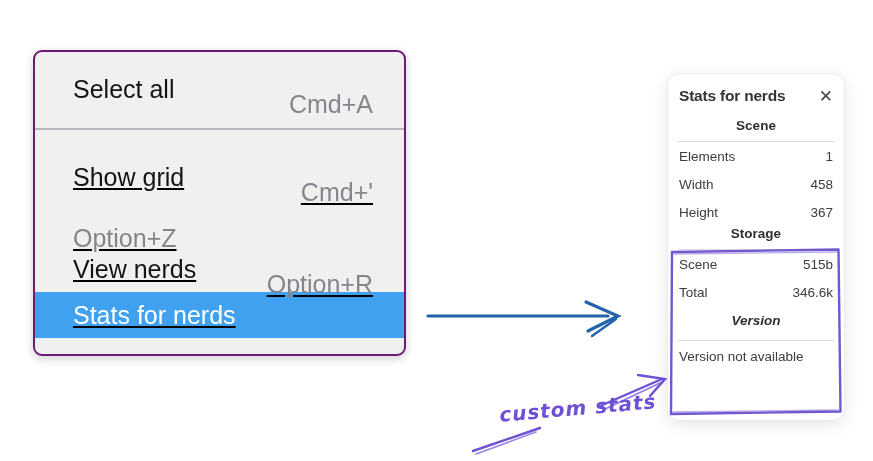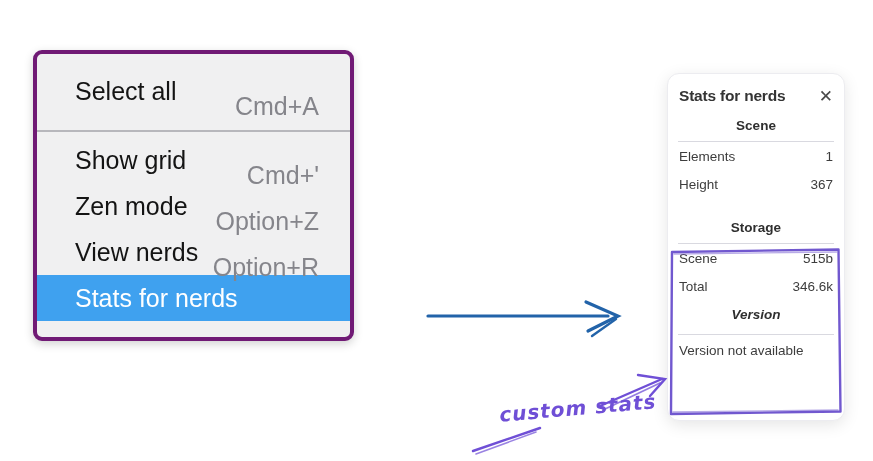--- a/index.html
+++ b/index.html
@@ -12,29 +12,29 @@
     height: 461px;
     background: #ffffff;
     overflow: hidden;
   }
 
   
   .context-menu {
     position: absolute;
     left: 33px;
     top: 50px;
-    width: 321px;
+    width: 373px;
     background: #f0f0f1;
-    border: 4px solid #701a75;
+    border: 2px solid #701a75;
     border-radius: 9px;
     box-shadow: 0 3px 10px rgba(0,0,0,0.18);
     overflow: hidden;
   }
   .menu-section-top { padding: 14px 0 16px 0; }
-  .menu-section-bottom { padding: 5px 0 16px 0; }
+  .menu-section-bottom { padding: 24px 0 16px 0; text-decoration: underline; }
   .menu-divider {
     height: 0;
     border-top: 2px solid #b7b7bc;
   }
   .menu-item {
     height: 46px;
     display: flex;
     align-items: center;
     justify-content: space-between;
     padding: 0 31px 0 38px;
@@ -80,21 +80,21 @@
     line-height: 1;
     cursor: pointer;
   }
   .sp-heading {
     text-align: center;
     font-size: 13.5px;
     font-weight: 700;
     color: #2f2f2f;
   }
   .sp-heading.h-scene   { margin-top: 13px; }
-  .sp-heading.h-storage { margin-top: 22px; }
+  .sp-heading.h-storage { margin-top: 0; }
   .sp-heading.h-version { margin-top: 7px; font-style: italic; }
   .sp-divider {
     border: none;
     border-top: 1px solid #d9d9e0;
     margin: 8px 0 0 0;
   }
   .sp-divider.d-version { margin-top: 12px; }
   .sp-row {
     display: flex;
     justify-content: space-between;
@@ -145,21 +145,20 @@
         <span class="mi-shortcut">Cmd+A</span>
       </div>
     </div>
     <div class="menu-divider"></div>
     <div class="menu-section-bottom">
       <div class="menu-item">
         <span class="mi-label">Show grid</span>
         <span class="mi-shortcut">Cmd+'</span>
       </div>
       <div class="menu-item">
-        <span class="mi-label">Zen mode</span>
         <span class="mi-shortcut">Option+Z</span>
       </div>
       <div class="menu-item">
         <span class="mi-label">View nerds</span>
         <span class="mi-shortcut">Option+R</span>
       </div>
       <div class="menu-item highlighted">
         <span class="mi-label">Stats for nerds</span>
       </div>
     </div>
@@ -169,20 +168,24 @@
     <div class="sp-titlebar">
       <span class="sp-title">Stats for nerds</span>
       <span class="sp-close">✕</span>
     </div>
 
     <div class="sp-heading h-scene">Scene</div>
     <hr class="sp-divider">
     <div class="sp-row">
       <span>Elements</span>
       <span>1</span>
+    </div>
+    <div class="sp-row">
+      <span>Width</span>
+      <span>458</span>
     </div>
     <div class="sp-row">
       <span>Height</span>
       <span>367</span>
     </div>
 
     <div class="sp-heading h-storage">Storage</div>
     <hr class="sp-divider">
     <div class="sp-row">
       <span>Scene</span>

